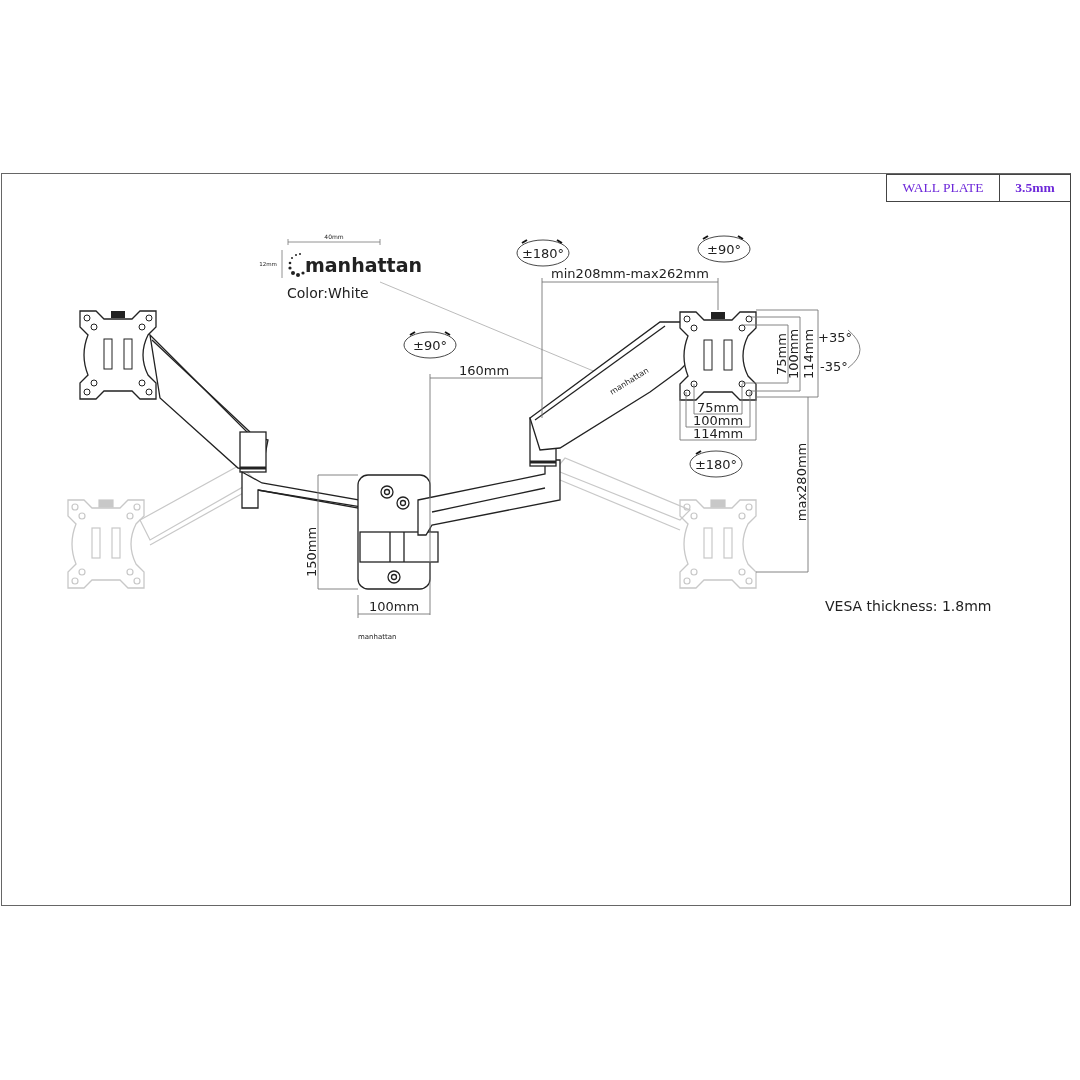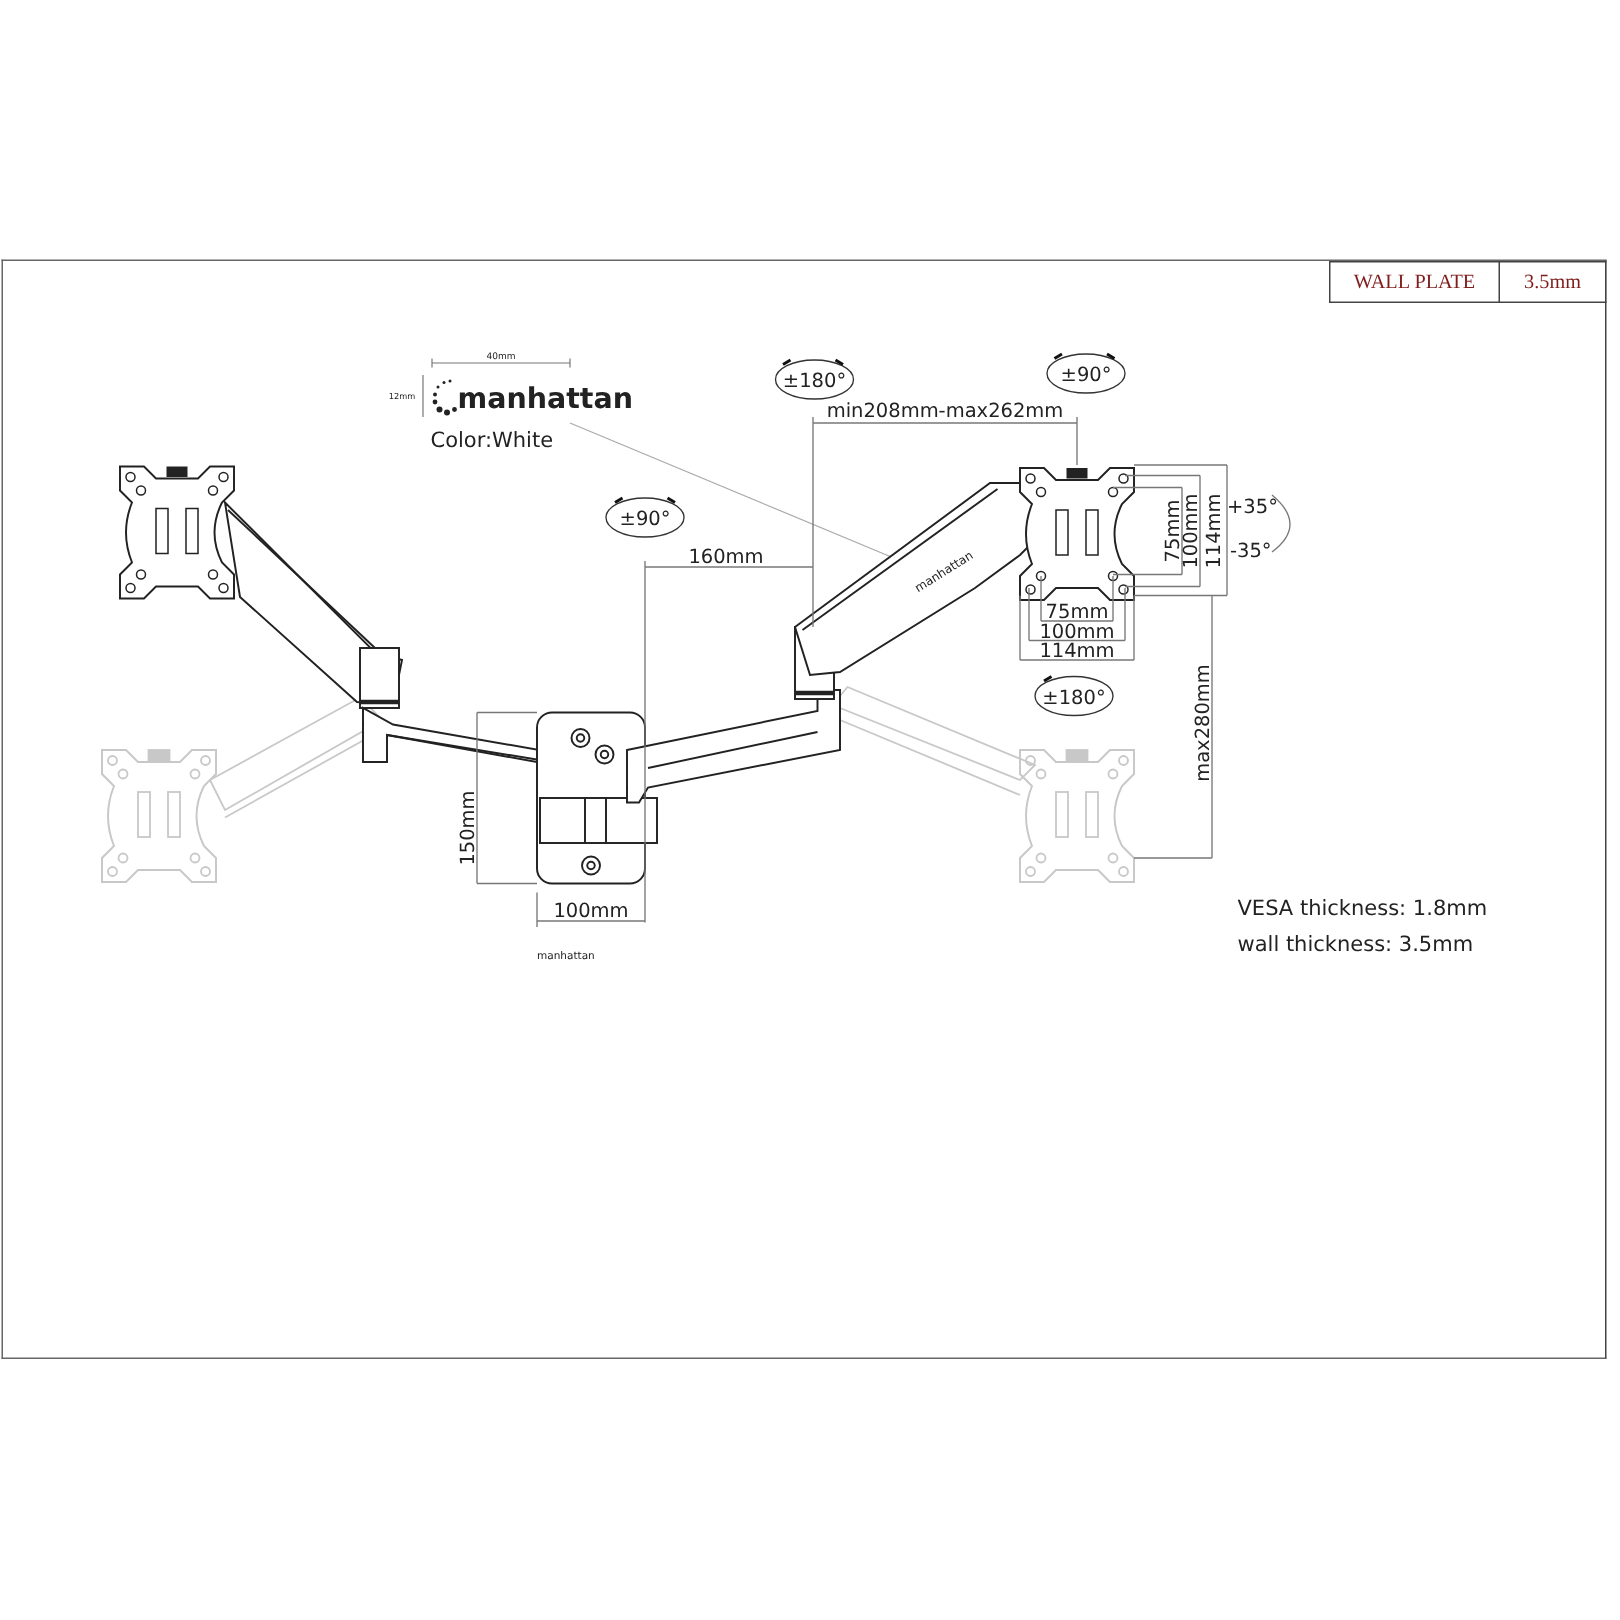--- a/index.html
+++ b/index.html
@@ -1,21 +1,21 @@
 <!DOCTYPE html>
 <html><head>
 <meta charset="utf-8">
 <style>
   html, body { margin:0; padding:0; background:#ffffff; }
   body { width:1080px; height:1080px; position:relative; overflow:hidden; font-family:"DejaVu Sans", sans-serif; color:#222; }
   .frame { position:absolute; left:1px; top:173px; width:1070px; height:733px; border:1.5px solid #666; border-right:1.5px solid #444; box-sizing:border-box; }
-  .spec-table { position:absolute; left:886px; top:174px; border-collapse:collapse; font-family:"Liberation Serif", serif; font-size:13.5px; color:#7f1d1d; background:#fff; }
+  .spec-table { position:absolute; left:886px; top:174px; border-collapse:collapse; font-family:"Liberation Serif", serif; font-size:13.5px; color:#6d28d9; background:#fff; }
   .spec-table td { border:1px solid #444; height:26px; padding:0; text-align:center; }
   .spec-table td.k { width:112px; }
-  .spec-table td.v { width:70px; }
+  .spec-table td.v { width:70px;font-weight:bold; }
   svg.drawing { position:absolute; left:0; top:0; }
   .lbl { font-family:"DejaVu Sans", sans-serif; fill:#222; }
   .notes { position:absolute; left:825px; top:594px; font-family:"DejaVu Sans", sans-serif; font-size:14px; line-height:24px; color:#222; }
   .notes div { white-space:nowrap; }
 </style>
 </head>
 <body>
 
 <div class="frame"></div>
 
@@ -202,14 +202,13 @@
     <text x="718" y="438" font-size="13" text-anchor="middle" class="lbl">114mm</text>
     <text x="818" y="342" font-size="13" class="lbl">+35°</text>
     <text x="820" y="371" font-size="13" class="lbl">-35°</text>
     <text x="806" y="482" font-size="13" text-anchor="middle" transform="rotate(-90 806 482)" class="lbl">max280mm</text>
     <text x="358" y="639" font-size="7" class="lbl">manhattan</text>
   </g>
 </svg>
 
 <div class="notes">
   <div>VESA thickness: 1.8mm</div>
-  <div>wall thickness: 3.5mm</div>
 </div>
 
 </body></html>

